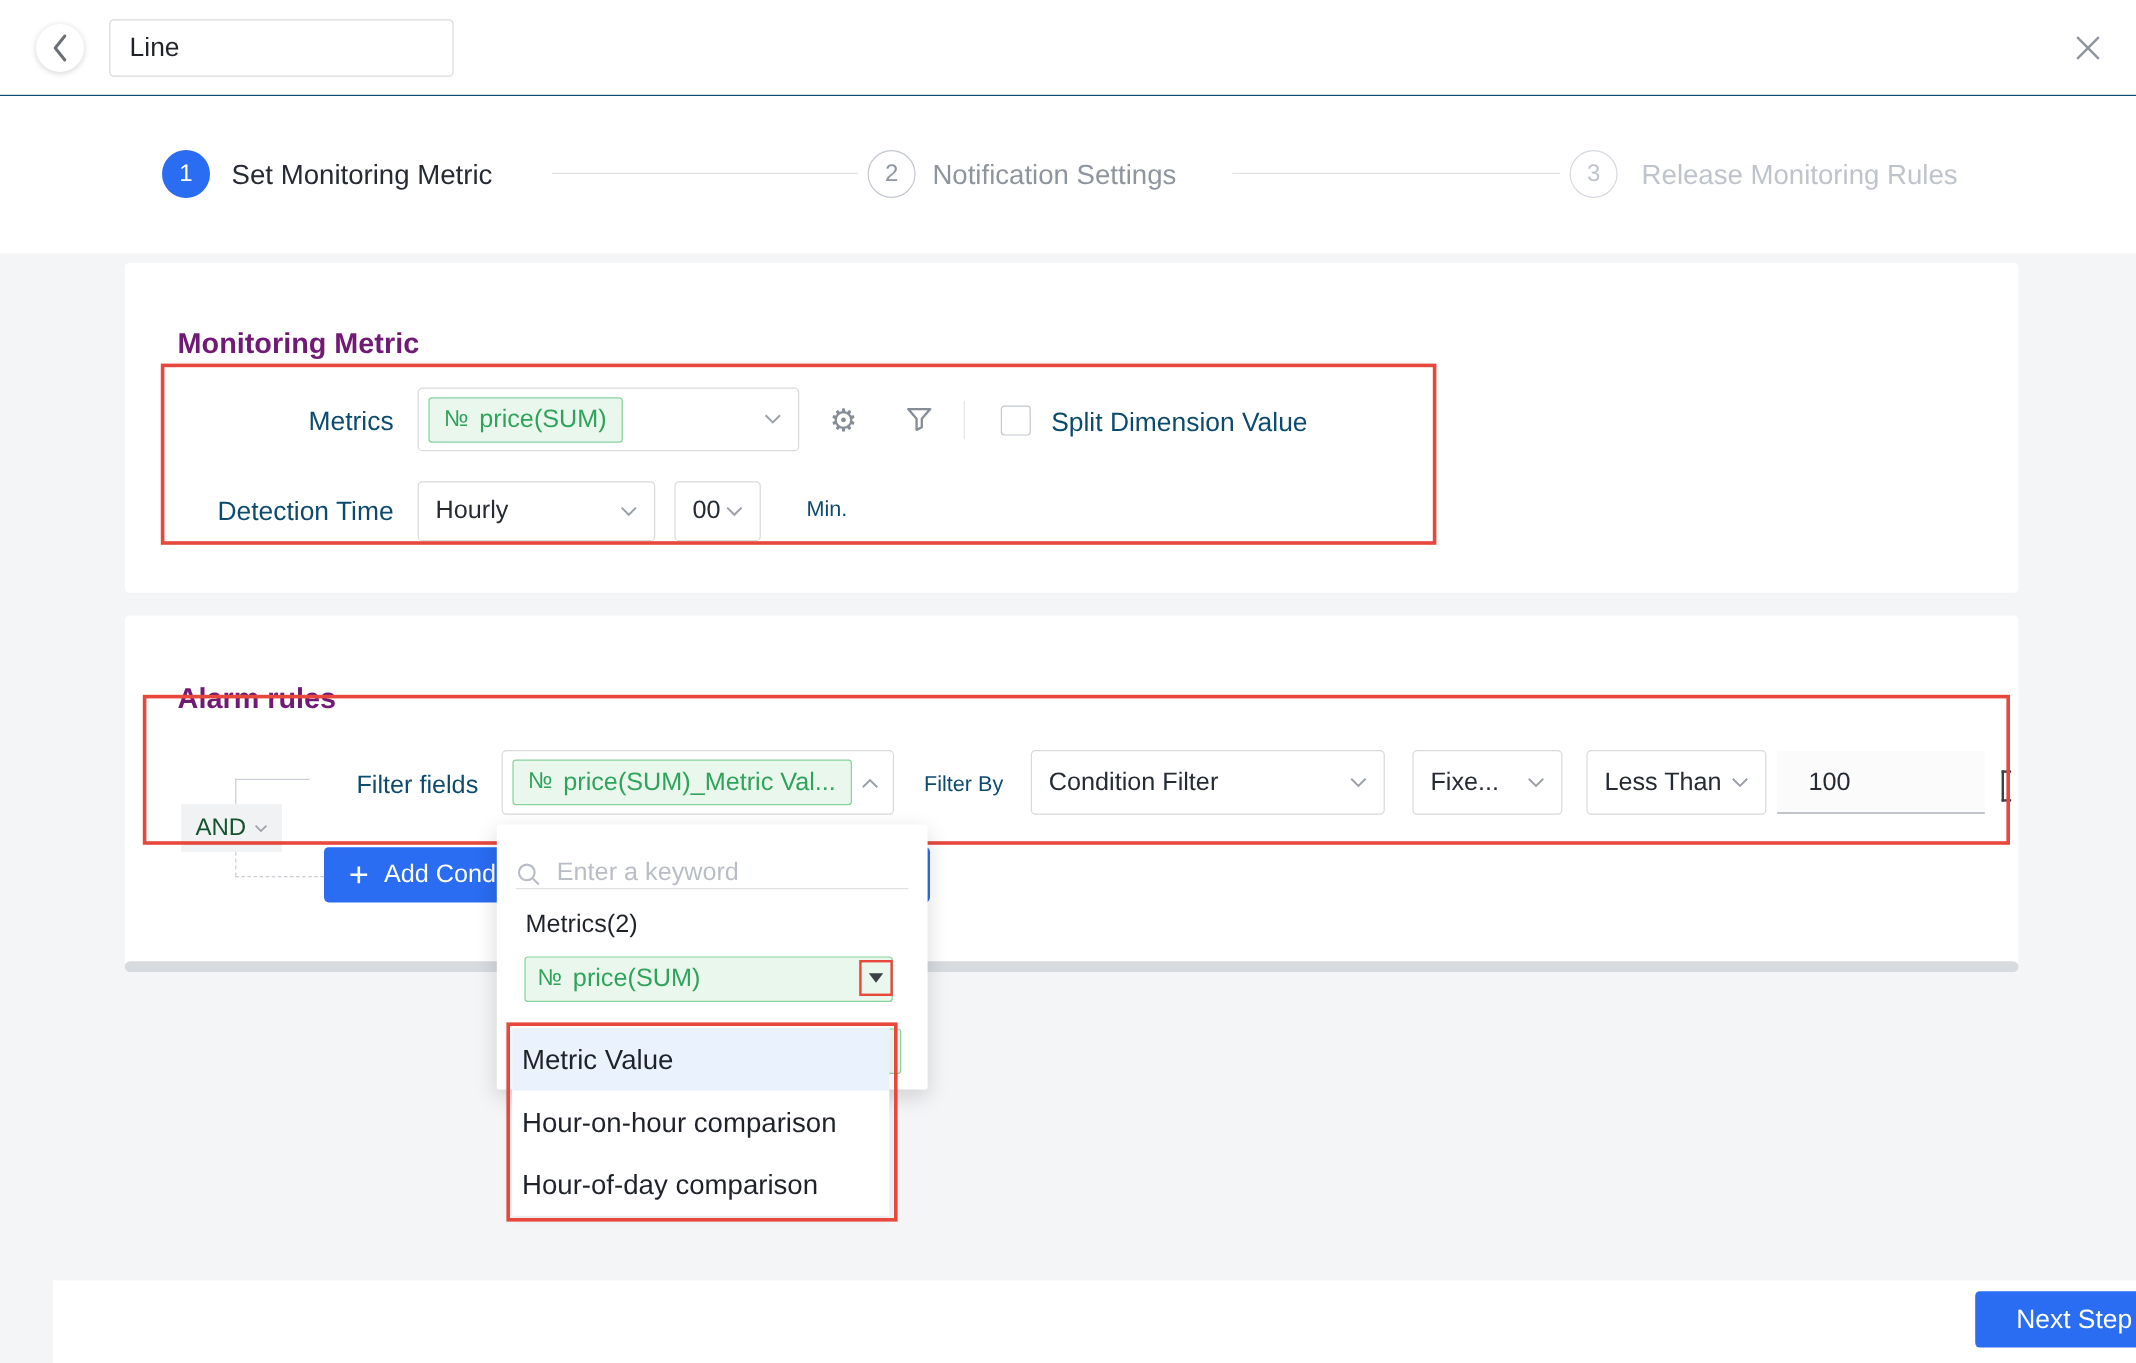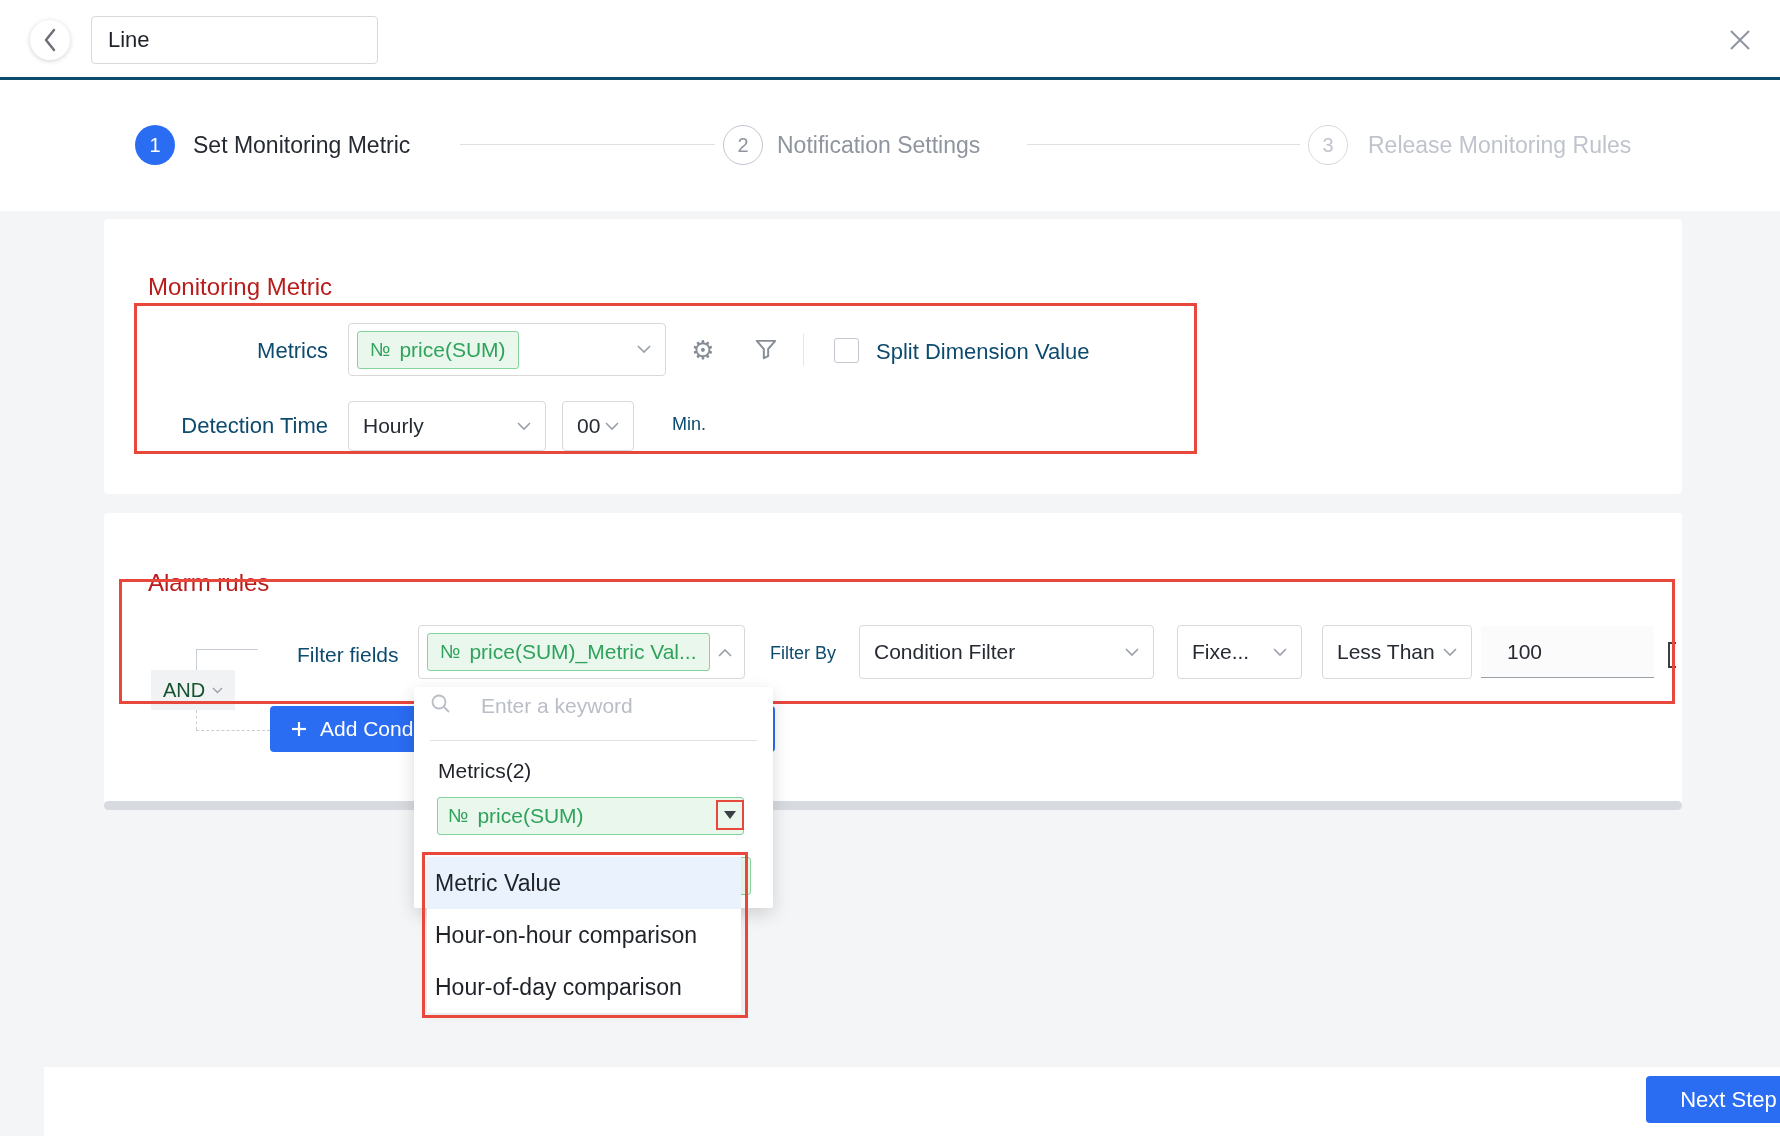--- a/index.html
+++ b/index.html
@@ -6,21 +6,21 @@
   html,body { margin:0; padding:0; }
   body {
     width:1780px; height:1136px;
     font-family:"Liberation Sans", sans-serif;
     background:#f4f5f6;
     overflow:hidden;
   }
   .app { position:relative; width:1780px; height:1136px; }
 
   
-  .topbar { position:absolute; left:0; top:0; width:1780px; height:80px; background:#fff; border-bottom:3px solid #0c4a6e; z-index:4; }
+  .topbar { position:absolute; left:0; top:0; width:1780px; height:80px; background:#fff; border-bottom:1px solid #0c4a6e; z-index:4; }
   .back-btn { position:absolute; left:30px; top:20px; width:40px; height:40px; border-radius:50%; background:#fff; border:none; box-shadow:0 1px 5px rgba(0,0,0,.18); display:flex; align-items:center; justify-content:center; cursor:pointer; }
   .title-input { position:absolute; left:91px; top:16px; width:287px; height:48px; border:1px solid #d9d9d9; border-radius:4px; font-family:"Liberation Sans",sans-serif; font-size:22px; color:#1f2329; padding:0 16px; outline:none; }
   .close-btn { position:absolute; right:20px; top:20px; width:40px; height:40px; background:none; border:none; display:flex; align-items:center; justify-content:center; cursor:pointer; }
 
   
   .stepper { position:absolute; left:0; top:80px; width:1780px; height:131px; background:#fff; z-index:2; }
   .step-circle { position:absolute; top:125px; width:40px; height:40px; border-radius:50%; display:flex; align-items:center; justify-content:center; font-size:20px; top:45px; }
   .step-circle.active { background:#2a6cf2; color:#fff; }
   .step-circle.up1 { background:#fff; border:1.5px solid #c2c7cf; color:#8f959e; }
   .step-circle.up2 { background:#fff; border:1.5px solid #d6dae0; color:#c0c4cc; }
@@ -30,21 +30,21 @@
   .sl2 { left:777px; color:#8f959e; }
   .sl3 { left:1368px; color:#bfc4cc; }
   .conn { position:absolute; top:64px; height:0; border-top:1px solid #dde0e5; }
   .cn1 { left:460px; width:255px; }
   .cn2 { left:1027px; width:273px; }
 
   
   .card { position:absolute; background:#fff; border-radius:4px; }
   .card1 { left:104px; top:219px; width:1578px; height:275px; }
   .card2 { left:104px; top:513px; width:1578px; height:292px; }
-  .card-title { position:absolute; font-size:24px; font-weight:normal; color:#b91c1c; }
+  .card-title { position:absolute; font-size:24px; font-weight:bold; color:#701a75; }
   .mt-title { left:148px; top:253px; }
   .ar-title { left:148px; top:549px; }
 
   .field-label { position:absolute; font-size:22px; color:#0c4a6e; white-space:nowrap; }
 
   
   .select { position:absolute; background:#fff; border:1px solid #d9d9d9; border-radius:4px; display:flex; align-items:center; padding:0 14px; font-size:21px; color:#262b33; cursor:pointer; }
   .select .lbl { white-space:nowrap; overflow:hidden; }
   .chev { margin-left:auto; flex:0 0 auto; }
   .chev.up { transform:rotate(180deg); }
@@ -81,21 +81,21 @@
   .op-select { left:1322px; top:625px; width:150px; height:54px; }
   .threshold { position:absolute; left:1481px; top:626px; width:173px; height:52px; border:none; border-bottom:1px solid #9aa0a8; background:#fbfbfc; font-family:"Liberation Sans",sans-serif; font-size:21px; color:#262b33; padding:0 0 0 26px; outline:none; }
   .del-partial { position:absolute; left:1668px; top:642px; width:8px; height:26px; border-left:2px solid #3a3f46; border-top:2px solid #3a3f46; border-bottom:2px solid #3a3f46; }
 
   .add-btn { position:absolute; left:270px; top:706px; width:505px; height:46px; background:#2a6cf2; color:#fff; border:none; border-radius:4px; display:flex; align-items:center; gap:12px; padding:0 20px; font-family:"Liberation Sans",sans-serif; font-size:21px; cursor:pointer; z-index:2; }
 
   .hscroll { position:absolute; left:104px; top:801px; width:1578px; height:9px; border-radius:5px; background:#d7dadf; z-index:1; cursor:pointer; }
 
   
   .dropdown { position:absolute; left:414px; top:687px; width:359px; height:221px; background:#fff; box-shadow:0 6px 18px rgba(0,0,0,.15); border-radius:2px; z-index:10; }
-  .search-row { position:absolute; left:16px; top:6px; width:327px; height:48px; display:flex; align-items:flex-start; gap:27px; border-bottom:1px solid #dfe1e5; }
+  .search-row { position:absolute; left:16px; top:6px; width:327px; height:48px; display:flex; align-items:flex-end; gap:10px; border-bottom:1px solid #dfe1e5; }
   .search-input { border:none; outline:none; flex:1; font-family:"Liberation Sans",sans-serif; font-size:21px; color:#333; background:transparent; min-width:0; }
   .search-input::placeholder { color:#b9bec6; }
   .group-label { position:absolute; left:24px; top:72px; font-size:21px; color:#1f2329; }
   .dd-chip1 { position:absolute; left:23px; top:110px; width:307px; height:38px; padding:0 10px; z-index:1; }
   .caret-btn { position:absolute; right:-1px; top:2px; width:28px; height:30px; border:2px solid #e8473c; background:transparent; display:flex; align-items:center; justify-content:center; cursor:pointer; padding:0; }
   .tri { width:0; height:0; border-left:6px solid transparent; border-right:6px solid transparent; border-top:8px solid #3a3f46; }
   .dd-chip2 { position:absolute; left:23px; top:170px; width:314px; height:38px; padding:0 10px; z-index:1; }
   .submenu { position:absolute; left:13px; top:170px; width:314px; background:#fff; z-index:2; box-shadow:0 2px 10px rgba(0,0,0,.08); }
   .submenu .opt { height:52px; display:flex; align-items:center; padding-left:8px; font-size:23px; color:#1f2329; background:#fff; cursor:pointer; white-space:nowrap; }
   .submenu .opt.selected { background:#e9f2fd; }

